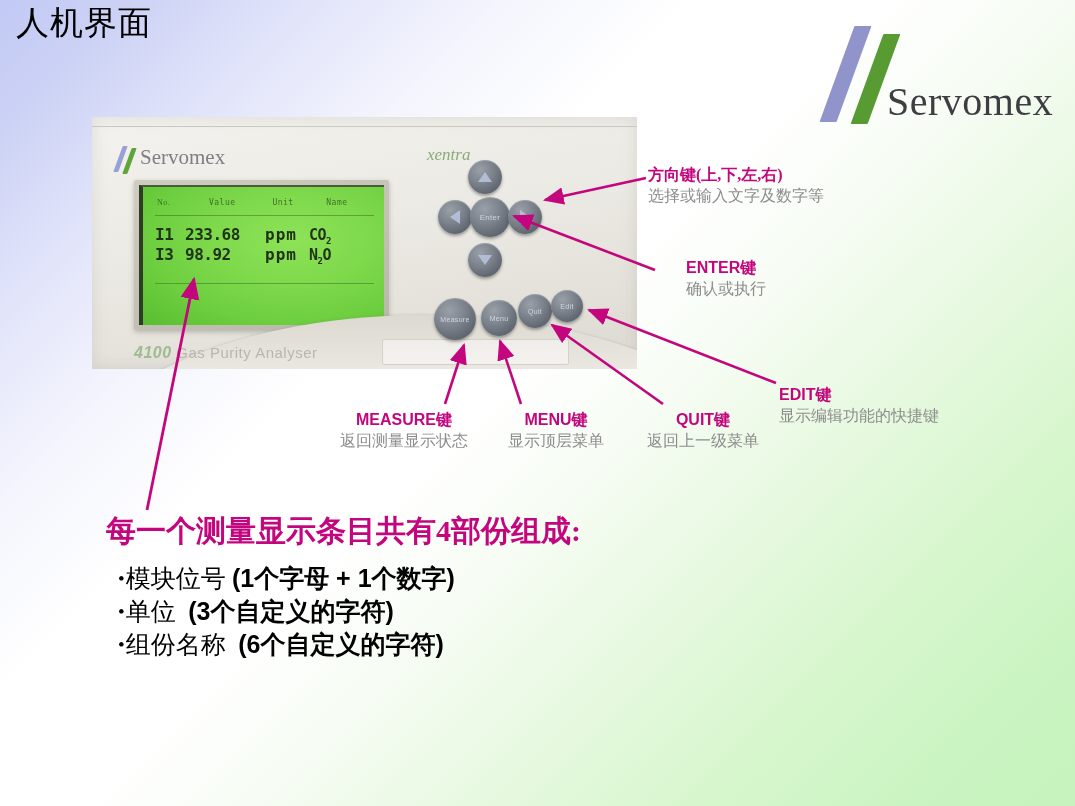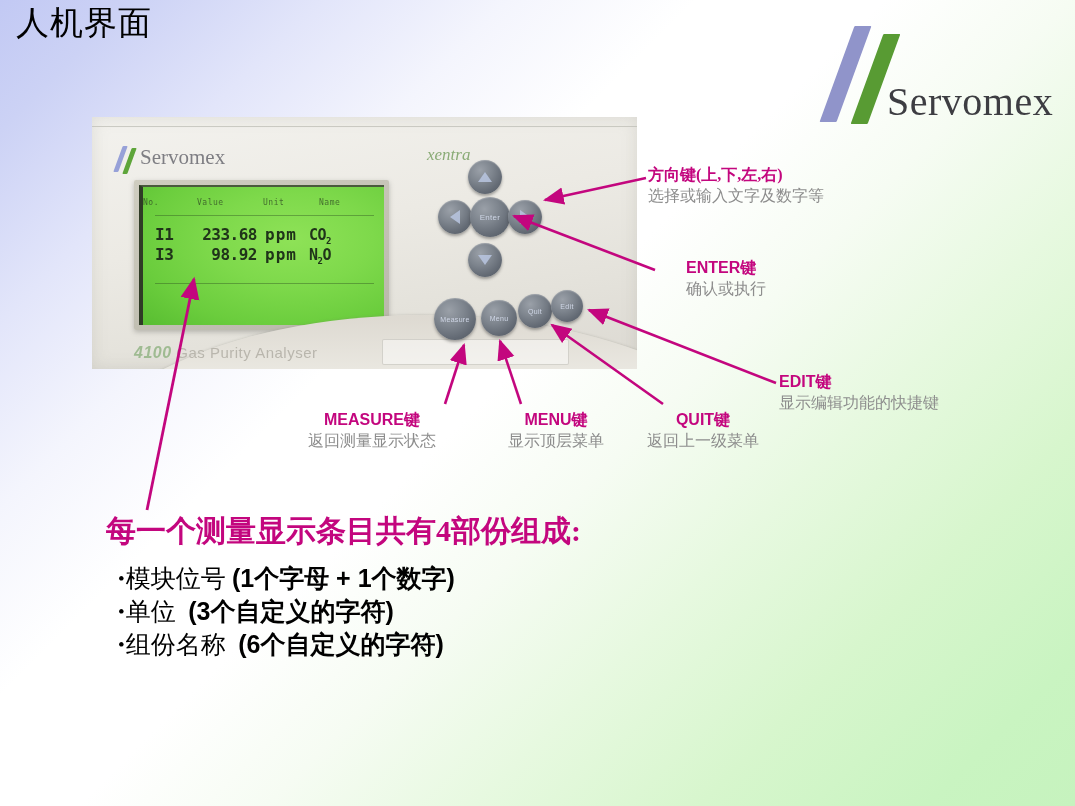--- a/index.html
+++ b/index.html
@@ -201,21 +201,21 @@
     position: absolute;
     top: 11px;
     left: 0; right: 0;
     display: flex;
     font-size: 8px;
     color: #2c4322;
     opacity: 0.72;
     letter-spacing: 0.5px;
   }
   #lcd .lcd-head span { display: block; }
-  #lcd .c-no   { width: 54px; padding-left: 0; }
+  #lcd .c-no   { width: 54px; padding-left: 14px; font-family: Liberation Serif, serif; }
   #lcd .c-val  { width: 66px; }
   #lcd .c-unit { width: 56px; }
   #lcd .c-name { width: 60px; }
   #lcd .rule {
     position: absolute;
     left: 12px; right: 10px;
     height: 1px;
     background: rgba(40,70,28,0.38);
   }
   #lcd .rule-top    { top: 28px; }
@@ -229,21 +229,21 @@
   #lcd .lcd-row {
     display: flex;
     align-items: baseline;
     height: 20px;
     font-size: 16px;
     font-weight: bold;
     letter-spacing: -0.5px;
     color: #20341a;
   }
   #lcd .r-no   { width: 30px; }
-  #lcd .r-val  { width: 72px; text-align: right; padding-right: 8px; }
+  #lcd .r-val  { width: 72px; padding-right: 8px; }
   #lcd .r-unit { width: 44px; font-size: 16px; letter-spacing: 1px; }
   #lcd .r-name { width: 60px; font-size: 15px; }
   #lcd .r-name sub { font-size: 9px; }
 
   
   .key {
     position: absolute;
     border-radius: 50%;
     background: radial-gradient(circle at 36% 30%, #9aa0a8 0%, #7e858e 38%, #636a74 70%, #4e555e 100%);
     box-shadow: 0 2px 3px rgba(60,60,60,0.45), inset 0 1px 1px rgba(255,255,255,0.22);
@@ -292,22 +292,22 @@
     color: #8d8d8d;
     line-height: 1.3;
     margin-top: 1px;
   }
   .callout.serifhdr .hdr {
     font-family: "Liberation Serif", "DejaVu Serif", serif;
   }
 
   #co-direction { left: 648px; top: 165px; }
   #co-enter     { left: 686px; top: 258px; }
-  #co-edit      { left: 779px; top: 372px; }
-  #co-measure   { left: 308px; top: 410px; }
+  #co-edit      { left: 779px; top: 385px; }
+  #co-measure   { left: 340px; top: 410px; }
   #co-menu      { left: 508px; top: 410px; }
   #co-quit      { left: 647px; top: 410px; }
 
   #co-measure .sub, #co-menu .sub, #co-quit .sub { text-align: center; }
   #co-measure .hdr, #co-menu .hdr, #co-quit .hdr { text-align: center; }
 
   
   #bottom {
     position: absolute;
     left: 106px;

